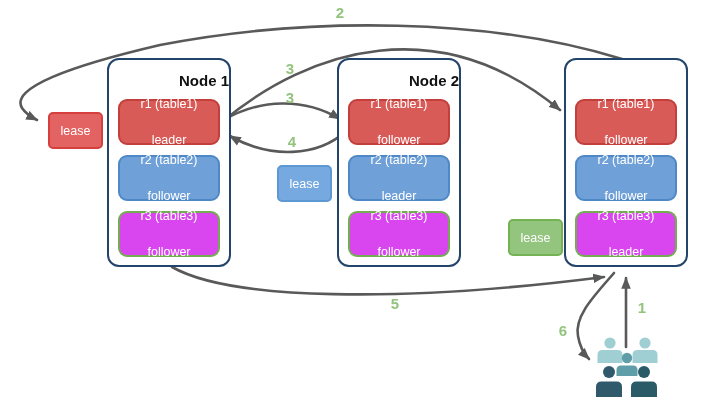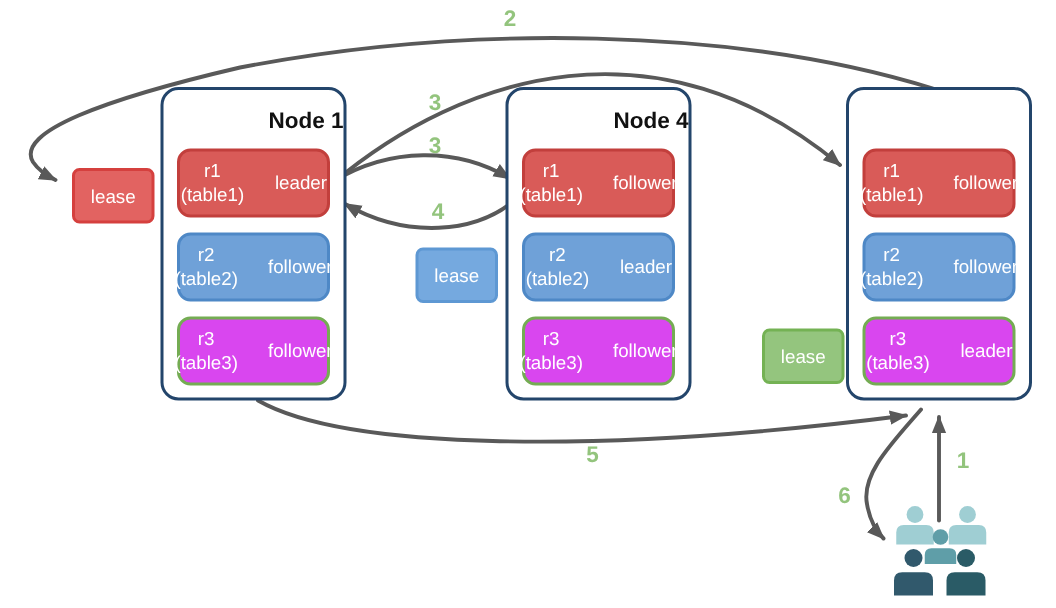--- a/index.html
+++ b/index.html
@@ -11,21 +11,21 @@
     position:absolute;top:58px;width:124px;height:209px;box-sizing:border-box;
     background:#ffffff;border:2px solid #23456B;border-radius:12px;
   }
   .node-title{
     position:absolute;top:12px;left:0;width:100%;text-align:right;
     font-size:15px;font-weight:bold;color:#111111;
   }
   .replica{
     position:absolute;left:9px;width:102px;height:46px;box-sizing:border-box;
     border-radius:9px;color:#ffffff;font-size:12.5px;line-height:1.32;
-    display:flex;flex-direction:row;align-items:center;justify-content:center;
+    display:flex;flex-direction:column;align-items:center;justify-content:center;
     text-align:center;
     gap:20px;
   }
   .replica.red{background:#D95B58;border:2px solid #C23F3C;}
   .replica.blue{background:#6FA1D8;border:2px solid #4E88C6;}
   .replica.green{background:#d946ef;border:2px solid #74AC53;}
   .r-slot-0{top:39px;} .r-slot-1{top:95px;} .r-slot-2{top:151px;}
   .lease{
     position:absolute;width:55px;height:37px;box-sizing:border-box;border-radius:5px;
     color:#ffffff;font-size:12.5px;display:flex;align-items:center;justify-content:center;
@@ -78,21 +78,21 @@
       <span>r2 (table2)</span>
       <span>follower</span>
     </div>
     <div class="replica green r-slot-2">
       <span>r3 (table3)</span>
       <span>follower</span>
     </div>
   </div>
 
   <div class="node" style="left:337px;">
-    <div class="node-title">Node 4</div>
+    <div class="node-title">Node 2</div>
     <div class="replica red r-slot-0">
       <span>r1 (table1)</span>
       <span>follower</span>
     </div>
     <div class="replica blue r-slot-1">
       <span>r2 (table2)</span>
       <span>leader</span>
     </div>
     <div class="replica green r-slot-2">
       <span>r3 (table3)</span>

